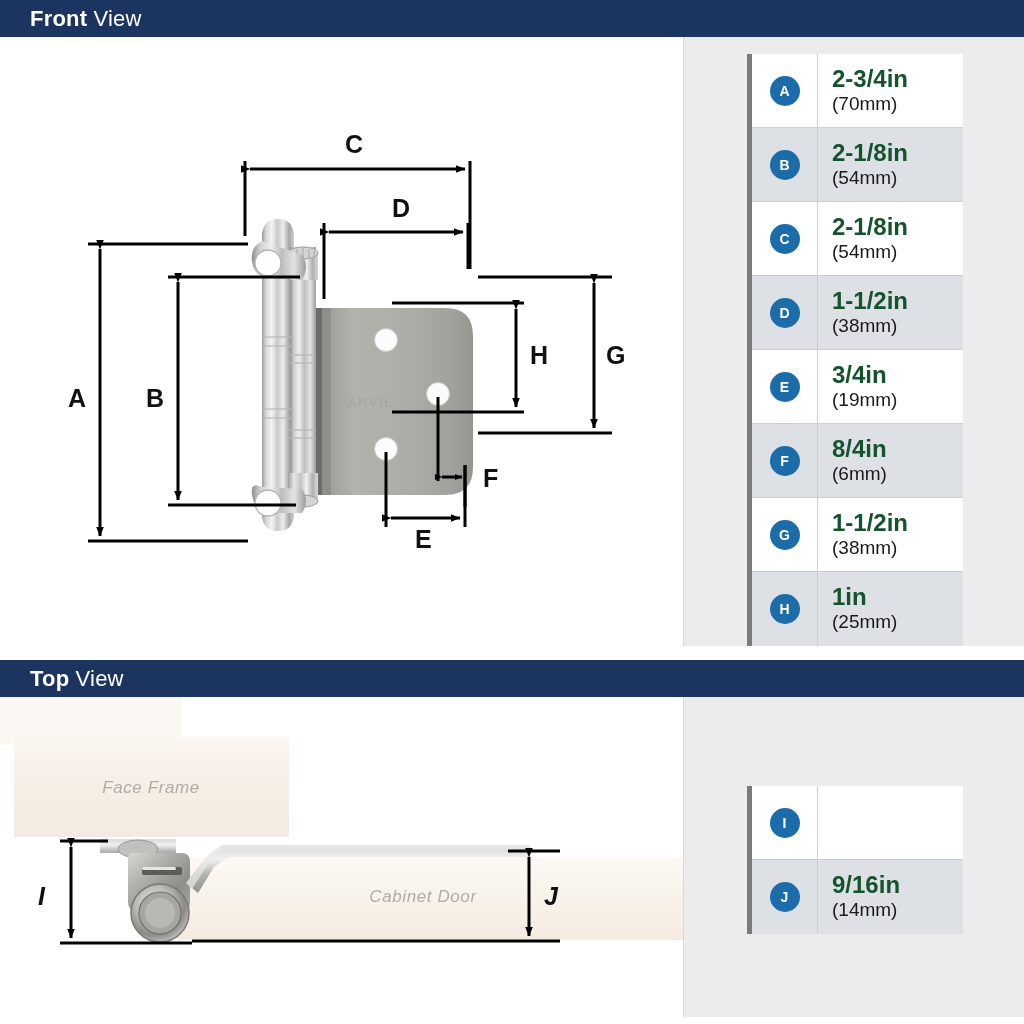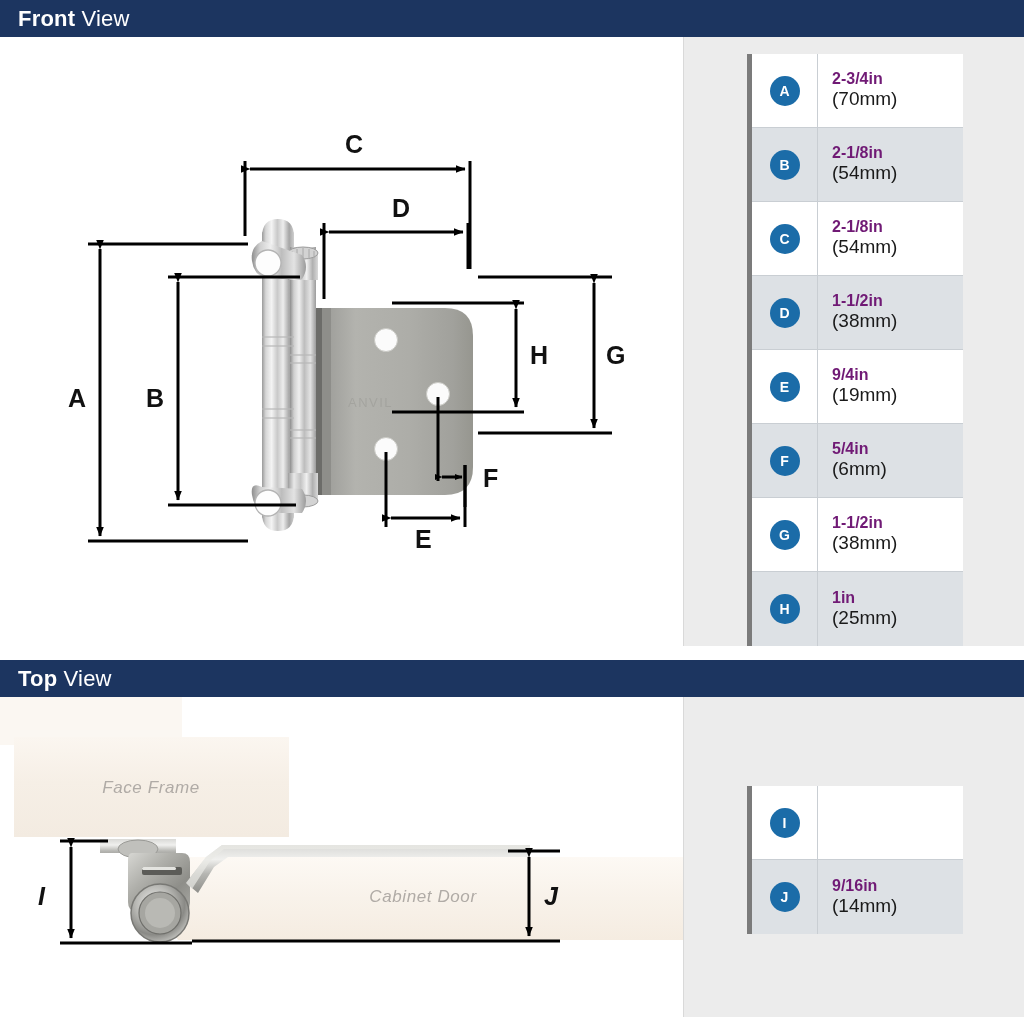--- a/index.html
+++ b/index.html
@@ -10,21 +10,21 @@
     overflow: hidden;
   }
   #root { position: relative; width: 1024px; height: 1024px; background:#fff; }
 
   
   .view-header {
     position: absolute; left: 0; width: 1024px; height: 37px;
     background: #1c3560; color: #ffffff;
     display: flex; align-items: center;
   }
-  .view-header .vh-inner { padding-left: 18px; font-size: 22px; letter-spacing: .2px; }
+  .view-header .vh-inner { padding-left: 30px; font-size: 22px; letter-spacing: .2px; }
   .vh-bold { font-weight: bold; }
   .vh-light { font-weight: normal; }
 
   
   .gray-panel {
     position: absolute; background: #ececec;
     border-left: 1px solid #d9d9d9;
   }
 
   
@@ -51,21 +51,21 @@
   .badge {
     width: 30px; height: 30px; border-radius: 50%;
     background: #1b6ca8; color: #fff;
     display: flex; align-items: center; justify-content: center;
     font-size: 14px; font-weight: bold; line-height: 1;
   }
   .legend-text-cell {
     flex: 1; display: flex; flex-direction: column; justify-content: center;
     padding-left: 14px; box-sizing: border-box;
   }
-  .legend-in  { font-size: 16px; font-weight: bold; color: #701a75; line-height: 1.12; }
+  .legend-in  { font-size: 24px; font-weight: bold; color: #14532d; line-height: 1.12; }
   .legend-mm  { font-size: 19px; font-weight: normal; color: #1a1a1a; line-height: 1.18; }
 
   
   .draw { position: absolute; }
   svg { display:block; overflow: visible; }
 
   .dimline   { stroke:#000; stroke-width:3; fill:none; }
   .extline   { stroke:#000; stroke-width:3; fill:none; }
   .dimlabel  { font-family:"Liberation Sans", sans-serif; font-weight:bold; font-size:25px; fill:#111; }
   .partlabel { font-family:"Liberation Sans", sans-serif; font-weight:normal; font-size:17px; fill:#b0aba6; letter-spacing:.6px; }
@@ -285,30 +285,30 @@
         <div class="legend-text-cell">
           <div class="legend-in">1-1/2in</div>
           <div class="legend-mm">(38mm)</div>
         </div>
       </div>
       <div class="legend-row odd">
         <div class="legend-badge-cell">
           <div class="badge">E</div>
         </div>
         <div class="legend-text-cell">
-          <div class="legend-in">9/4in</div>
+          <div class="legend-in">3/4in</div>
           <div class="legend-mm">(19mm)</div>
         </div>
       </div>
       <div class="legend-row even">
         <div class="legend-badge-cell">
           <div class="badge">F</div>
         </div>
         <div class="legend-text-cell">
-          <div class="legend-in">5/4in</div>
+          <div class="legend-in">8/4in</div>
           <div class="legend-mm">(6mm)</div>
         </div>
       </div>
       <div class="legend-row odd">
         <div class="legend-badge-cell">
           <div class="badge">G</div>
         </div>
         <div class="legend-text-cell">
           <div class="legend-in">1-1/2in</div>
           <div class="legend-mm">(38mm)</div>

